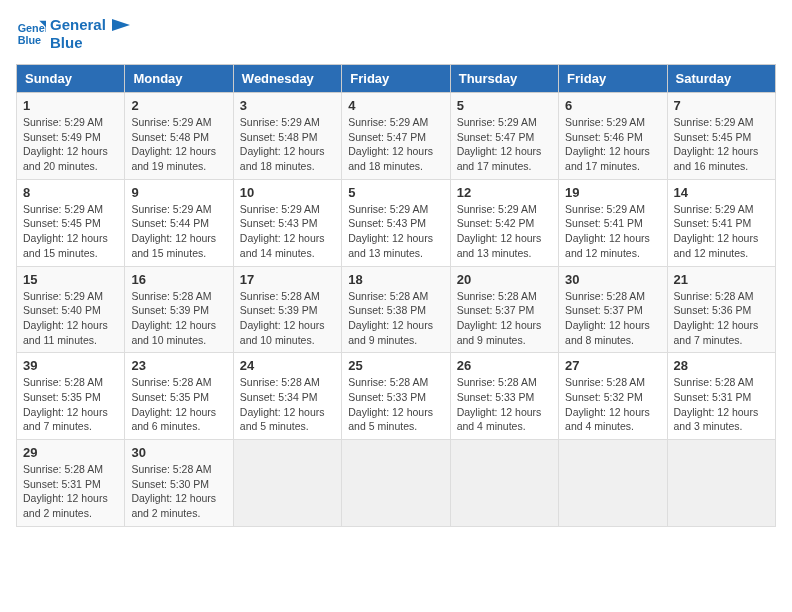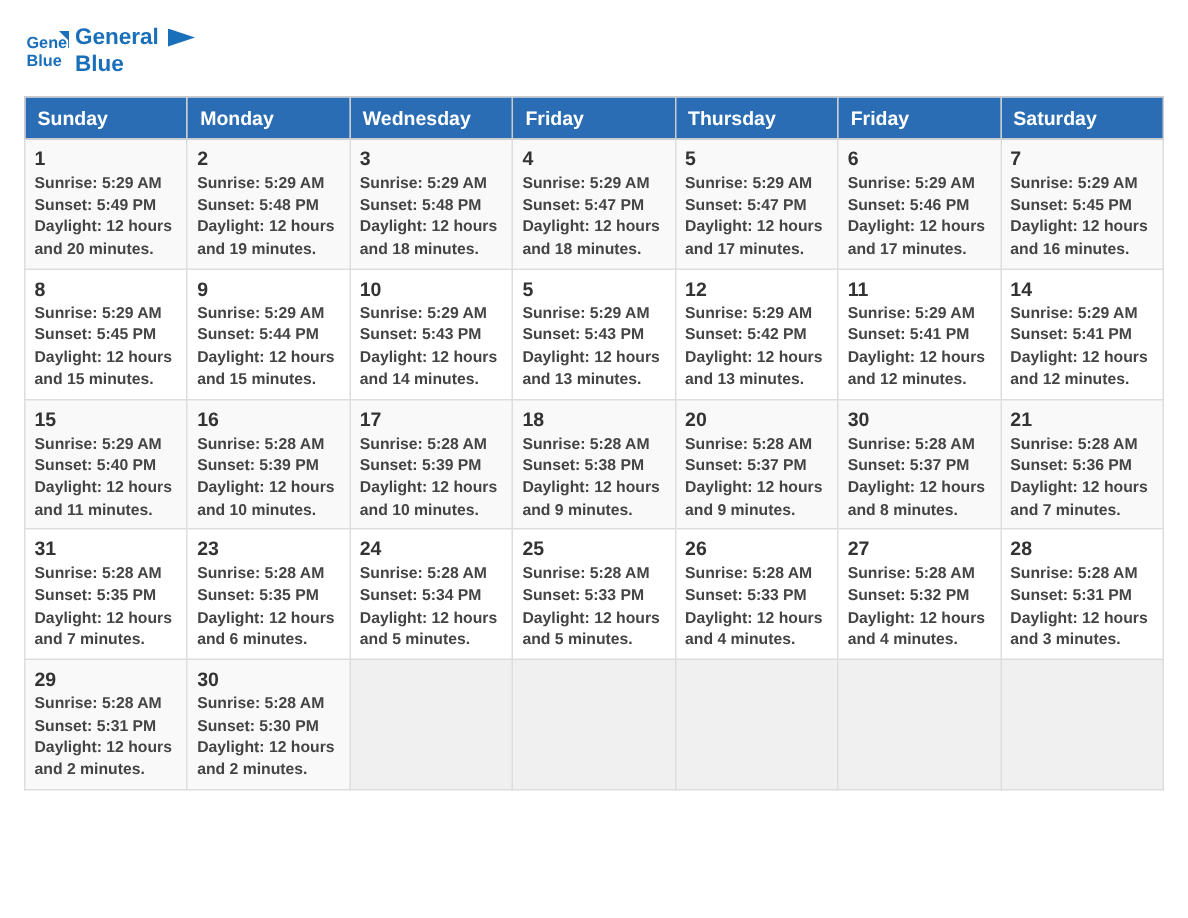--- a/index.html
+++ b/index.html
@@ -69,21 +69,20 @@
       font-size: 13px;
       font-weight: bold;
       color: #333;
       display: block;
       margin-bottom: 2px;
     }
     .day-detail {
       color: #444;
       font-size: 10.5px;
       line-height: 1.4;
-      font-weight: bold;
     }
     .empty-cell {
       background: #f0f0f0 !important;
     }
   </style>
 </head>
 <body>
 
 <div class="header-area">
   <div class="logo">
@@ -124,34 +123,34 @@
         <td><span class="day-num">5</span><span class="day-detail">Sunrise: 5:29 AM<br>Sunset: 5:47 PM<br>Daylight: 12 hours<br>and 17 minutes.</span></td>
         <td><span class="day-num">6</span><span class="day-detail">Sunrise: 5:29 AM<br>Sunset: 5:46 PM<br>Daylight: 12 hours<br>and 17 minutes.</span></td>
         <td><span class="day-num">7</span><span class="day-detail">Sunrise: 5:29 AM<br>Sunset: 5:45 PM<br>Daylight: 12 hours<br>and 16 minutes.</span></td>
       </tr>
       <tr>
         <td><span class="day-num">8</span><span class="day-detail">Sunrise: 5:29 AM<br>Sunset: 5:45 PM<br>Daylight: 12 hours<br>and 15 minutes.</span></td>
         <td><span class="day-num">9</span><span class="day-detail">Sunrise: 5:29 AM<br>Sunset: 5:44 PM<br>Daylight: 12 hours<br>and 15 minutes.</span></td>
         <td><span class="day-num">10</span><span class="day-detail">Sunrise: 5:29 AM<br>Sunset: 5:43 PM<br>Daylight: 12 hours<br>and 14 minutes.</span></td>
         <td><span class="day-num">5</span><span class="day-detail">Sunrise: 5:29 AM<br>Sunset: 5:43 PM<br>Daylight: 12 hours<br>and 13 minutes.</span></td>
         <td><span class="day-num">12</span><span class="day-detail">Sunrise: 5:29 AM<br>Sunset: 5:42 PM<br>Daylight: 12 hours<br>and 13 minutes.</span></td>
-        <td><span class="day-num">11</span><span class="day-detail">Sunrise: 5:29 AM<br>Sunset: 5:41 PM<br>Daylight: 12 hours<br>and 12 minutes.</span></td>
+        <td><span class="day-num">19</span><span class="day-detail">Sunrise: 5:29 AM<br>Sunset: 5:41 PM<br>Daylight: 12 hours<br>and 12 minutes.</span></td>
         <td><span class="day-num">14</span><span class="day-detail">Sunrise: 5:29 AM<br>Sunset: 5:41 PM<br>Daylight: 12 hours<br>and 12 minutes.</span></td>
       </tr>
       <tr>
         <td><span class="day-num">15</span><span class="day-detail">Sunrise: 5:29 AM<br>Sunset: 5:40 PM<br>Daylight: 12 hours<br>and 11 minutes.</span></td>
         <td><span class="day-num">16</span><span class="day-detail">Sunrise: 5:28 AM<br>Sunset: 5:39 PM<br>Daylight: 12 hours<br>and 10 minutes.</span></td>
         <td><span class="day-num">17</span><span class="day-detail">Sunrise: 5:28 AM<br>Sunset: 5:39 PM<br>Daylight: 12 hours<br>and 10 minutes.</span></td>
         <td><span class="day-num">18</span><span class="day-detail">Sunrise: 5:28 AM<br>Sunset: 5:38 PM<br>Daylight: 12 hours<br>and 9 minutes.</span></td>
         <td><span class="day-num">20</span><span class="day-detail">Sunrise: 5:28 AM<br>Sunset: 5:37 PM<br>Daylight: 12 hours<br>and 9 minutes.</span></td>
         <td><span class="day-num">30</span><span class="day-detail">Sunrise: 5:28 AM<br>Sunset: 5:37 PM<br>Daylight: 12 hours<br>and 8 minutes.</span></td>
         <td><span class="day-num">21</span><span class="day-detail">Sunrise: 5:28 AM<br>Sunset: 5:36 PM<br>Daylight: 12 hours<br>and 7 minutes.</span></td>
       </tr>
       <tr>
-        <td><span class="day-num">31</span><span class="day-detail">Sunrise: 5:28 AM<br>Sunset: 5:35 PM<br>Daylight: 12 hours<br>and 7 minutes.</span></td>
+        <td><span class="day-num">39</span><span class="day-detail">Sunrise: 5:28 AM<br>Sunset: 5:35 PM<br>Daylight: 12 hours<br>and 7 minutes.</span></td>
         <td><span class="day-num">23</span><span class="day-detail">Sunrise: 5:28 AM<br>Sunset: 5:35 PM<br>Daylight: 12 hours<br>and 6 minutes.</span></td>
         <td><span class="day-num">24</span><span class="day-detail">Sunrise: 5:28 AM<br>Sunset: 5:34 PM<br>Daylight: 12 hours<br>and 5 minutes.</span></td>
         <td><span class="day-num">25</span><span class="day-detail">Sunrise: 5:28 AM<br>Sunset: 5:33 PM<br>Daylight: 12 hours<br>and 5 minutes.</span></td>
         <td><span class="day-num">26</span><span class="day-detail">Sunrise: 5:28 AM<br>Sunset: 5:33 PM<br>Daylight: 12 hours<br>and 4 minutes.</span></td>
         <td><span class="day-num">27</span><span class="day-detail">Sunrise: 5:28 AM<br>Sunset: 5:32 PM<br>Daylight: 12 hours<br>and 4 minutes.</span></td>
         <td><span class="day-num">28</span><span class="day-detail">Sunrise: 5:28 AM<br>Sunset: 5:31 PM<br>Daylight: 12 hours<br>and 3 minutes.</span></td>
       </tr>
       <tr>
         <td><span class="day-num">29</span><span class="day-detail">Sunrise: 5:28 AM<br>Sunset: 5:31 PM<br>Daylight: 12 hours<br>and 2 minutes.</span></td>
         <td><span class="day-num">30</span><span class="day-detail">Sunrise: 5:28 AM<br>Sunset: 5:30 PM<br>Daylight: 12 hours<br>and 2 minutes.</span></td>

